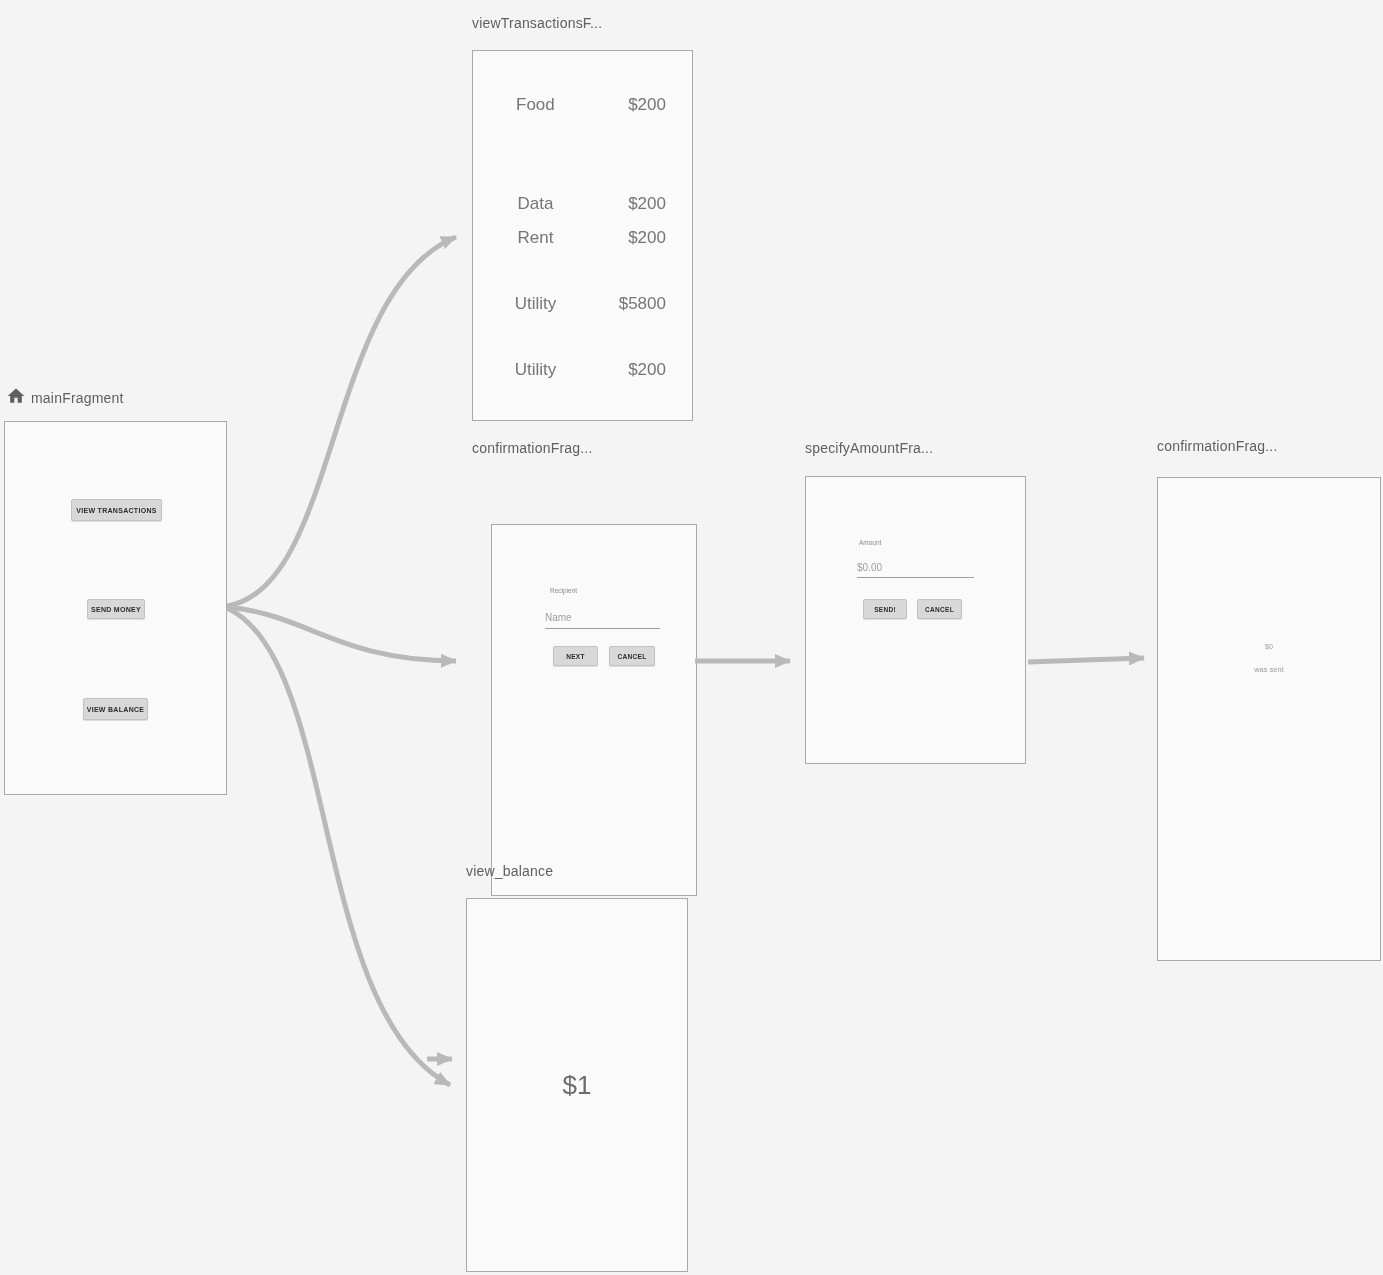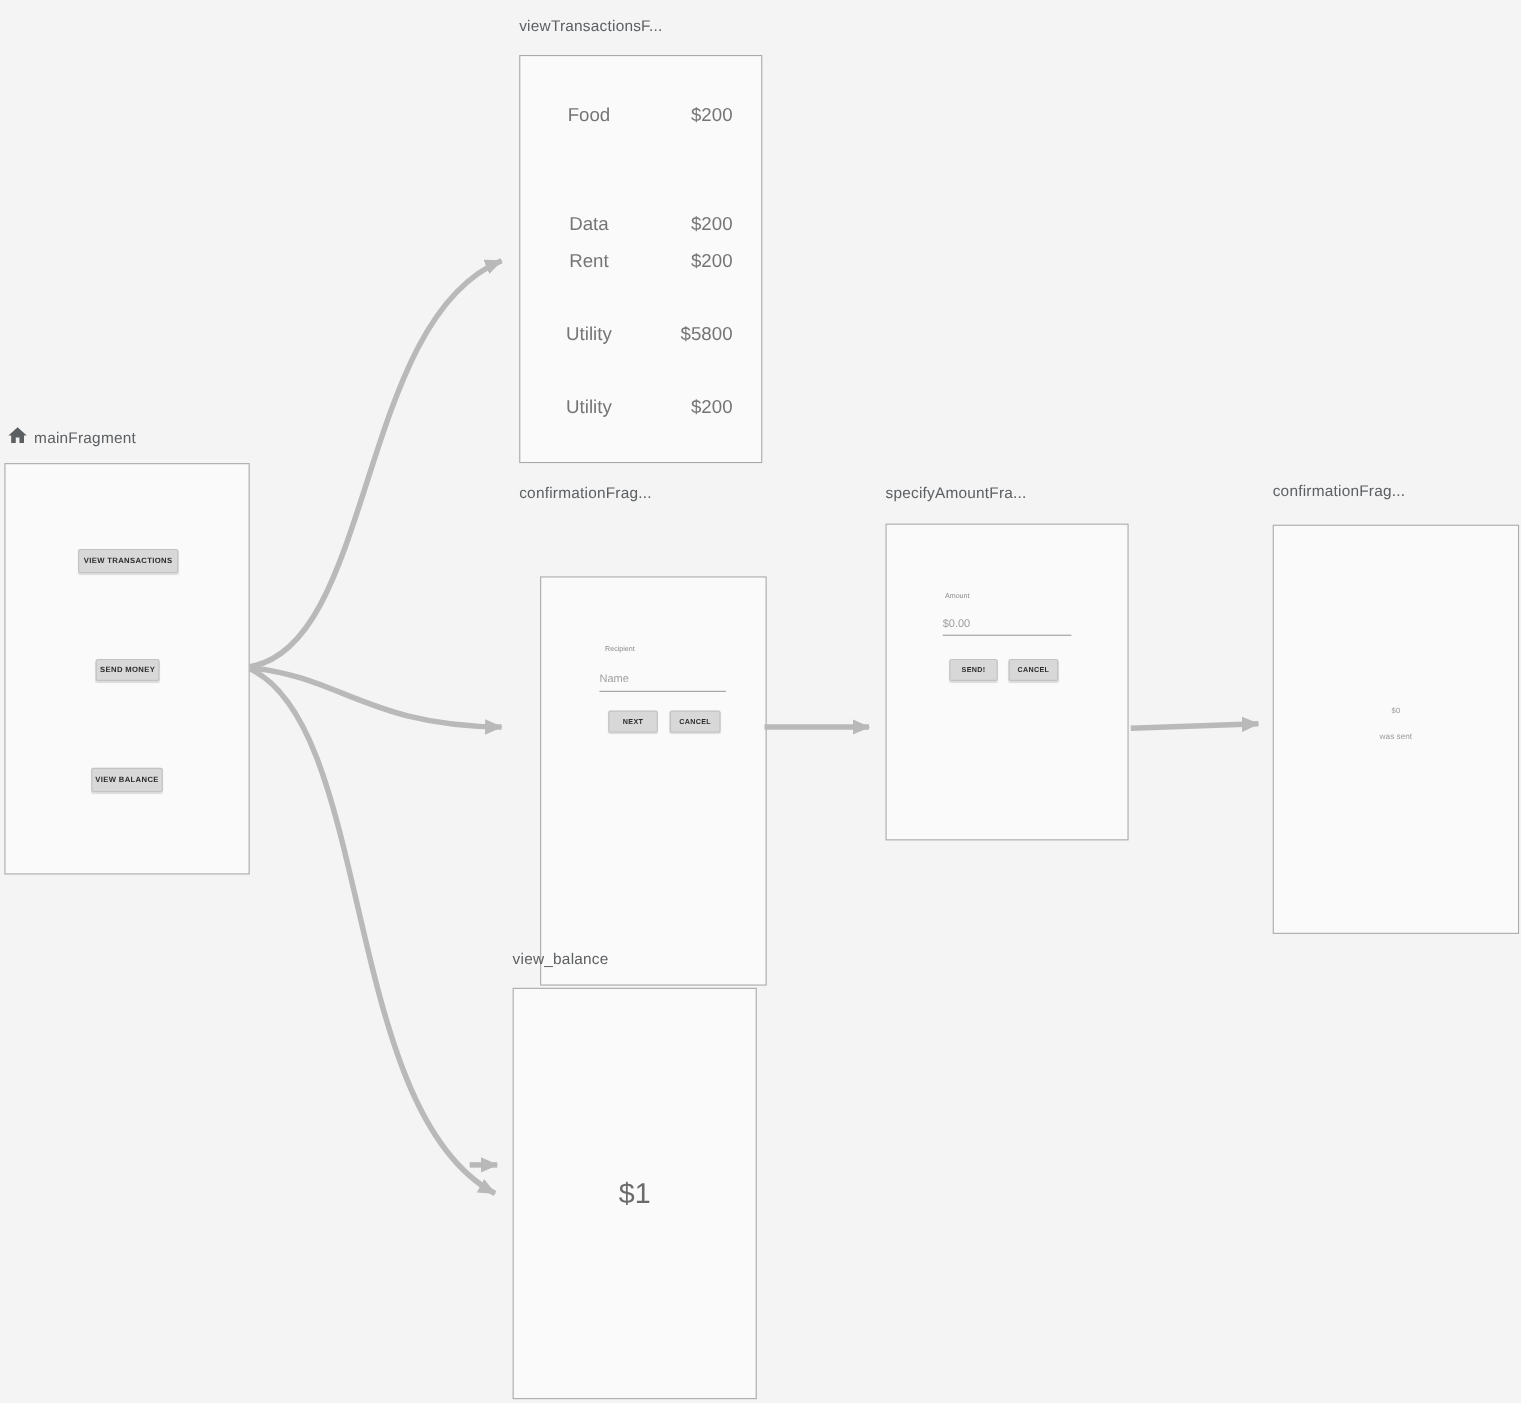--- a/index.html
+++ b/index.html
@@ -151,21 +151,21 @@
     <div class="field-label" style="left:53px; top:62px;">Amount</div>
     <div class="field-value" style="left:51px; top:85px;">$0.00</div>
     <div class="field-line" style="left:51px; top:100px; width:117px;"></div>
     <div class="mock-btn btn-sm" style="left:57px; top:122px; width:44px; height:20px;">SEND!</div>
     <div class="mock-btn btn-sm" style="left:111px; top:122px; width:45px; height:20px;">CANCEL</div>
   </div>
 
   <div class="frag-title" style="left:1157px; top:438px;">
     <span>confirmationFrag...</span>
   </div>
-  <div class="card" style="left:1157px; top:477px; width:224px; height:372px;">
+  <div class="card" style="left:1157px; top:477px; width:224px; height:484px;">
     <div class="center-text" style="top:165px; font-size:7px;">$0</div>
     <div class="center-text" style="top:187px; font-size:7.5px;">was sent</div>
   </div>
 
   <div class="frag-title" style="left:466px; top:863px;">
     <span>view_balance</span>
   </div>
   <div class="card" style="left:466px; top:898px; width:222px; height:374px;">
     <div class="balance-text" style="top:171px;">$1</div>
   </div>

